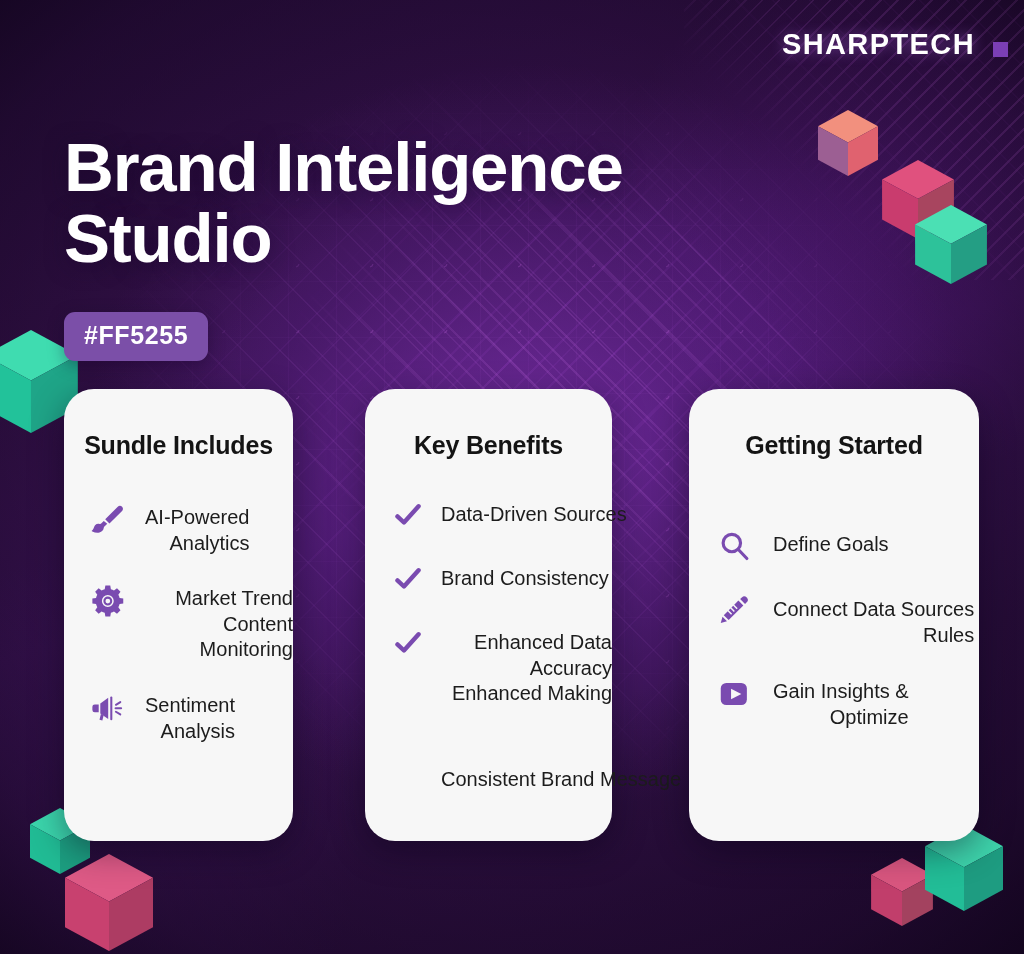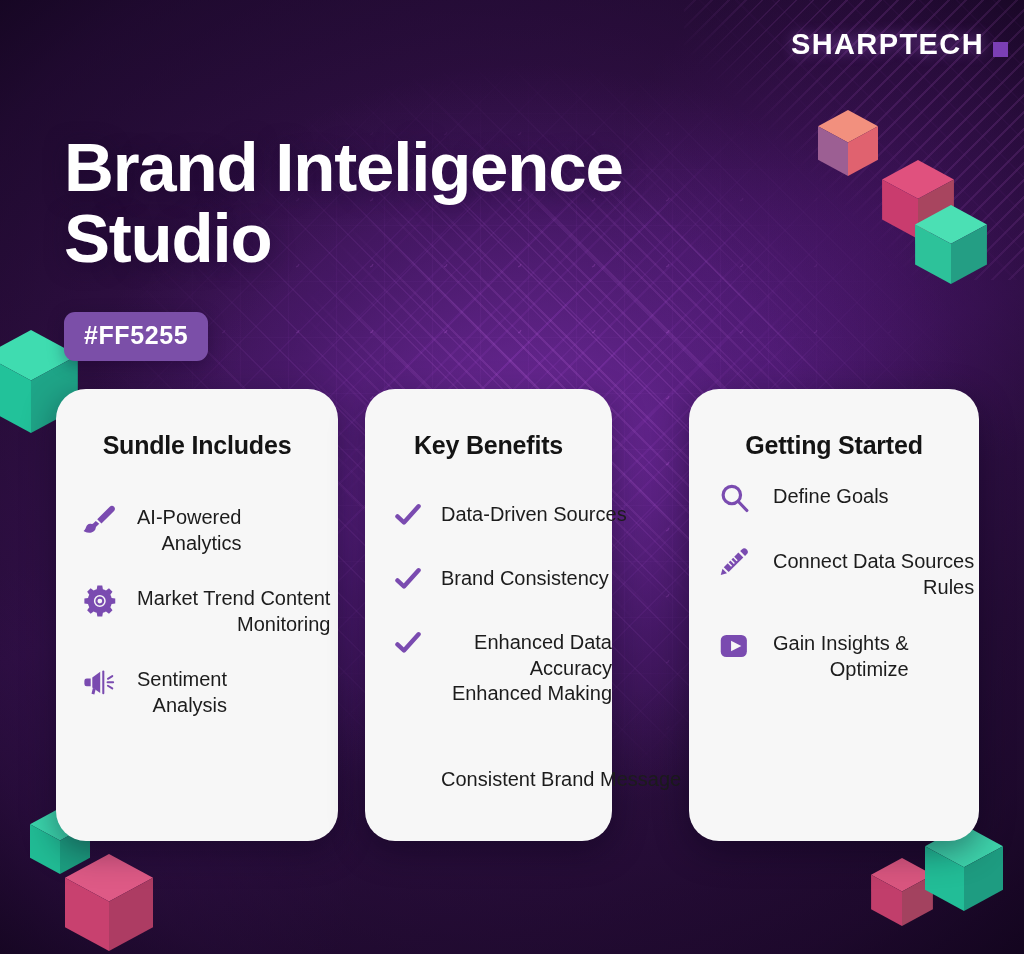--- a/index.html
+++ b/index.html
@@ -66,21 +66,21 @@
     background:radial-gradient(ellipse 760px 680px at 50% 48%, rgba(0,0,0,0) 38%, rgba(20,5,32,.55) 82%, rgba(14,3,24,.8) 100%);
   }
 
   
   .cube { position:absolute; }
   .cube svg { display:block; width:100%; height:100%; }
 
   
   .logo {
     position:absolute; top:30px; right:16px; z-index:6;
-    display:flex; align-items:center; gap:9px;
+    display:flex; align-items:center; gap:18px;
   }
   .logo-text {
     color:#ffffff; font-size:29px; font-weight:700;
     letter-spacing:1.4px; line-height:1;
     font-family:"Liberation Sans", sans-serif;
     text-shadow:0 0 14px rgba(200,120,255,.45);
   }
   .logo-dot { width:15px; height:15px; background:#7b3fb5; margin-top:9px; }
 
   
@@ -101,21 +101,21 @@
   }
 
   
   .cards { position:absolute; left:0; top:0; width:1024px; height:954px; z-index:5; }
   .card {
     position:absolute; top:389px; height:452px;
     background:#f7f7f7; border-radius:30px;
     box-shadow:0 10px 34px rgba(10,0,25,.42);
     padding:42px 0 0 0;
   }
-  #card-0 { left:56px;  width:282px; }
+  #card-0 { left:64px;  width:229px; }
   #card-1 { left:365px; width:247px; }
   #card-2 { left:689px; width:290px; }
 
   .card-title {
     text-align:center; color:#141414;
     font-size:25px; font-weight:700; letter-spacing:-.2px;
     font-family:"Liberation Sans", sans-serif;
   }
 
   .item-list { margin-top:38px;text-align:right; }
@@ -133,21 +133,21 @@
   
   #card-1 .item-list { margin-top:42px; }
   #card-1 .item { gap:20px; padding-left:30px; margin-bottom:37px; align-items:flex-start; }
   #card-1 .item-icon { width:26px; height:26px; margin-top:1px; }
   #card-1 .item-label { white-space:nowrap; }
   #card-1 .item.wrap .item-label { white-space:pre-line; }
   #card-1 .item.no-icon { margin-top:60px; }
   #card-1 .item.no-icon .item-icon { visibility:hidden; }
 
   
-  #card-2 .item-list { margin-top:24px; }
+  #card-2 .item-list { margin-top:72px; }
   #card-2 .item { gap:19px; padding-left:27px; margin-bottom:31px; }
 
   
   #card-0 .item-list { margin-top:45px; }
   #card-0 .item { margin-bottom:30px; }
 </style>
 </head>
 <body>
 
 <div class="bg-root">

